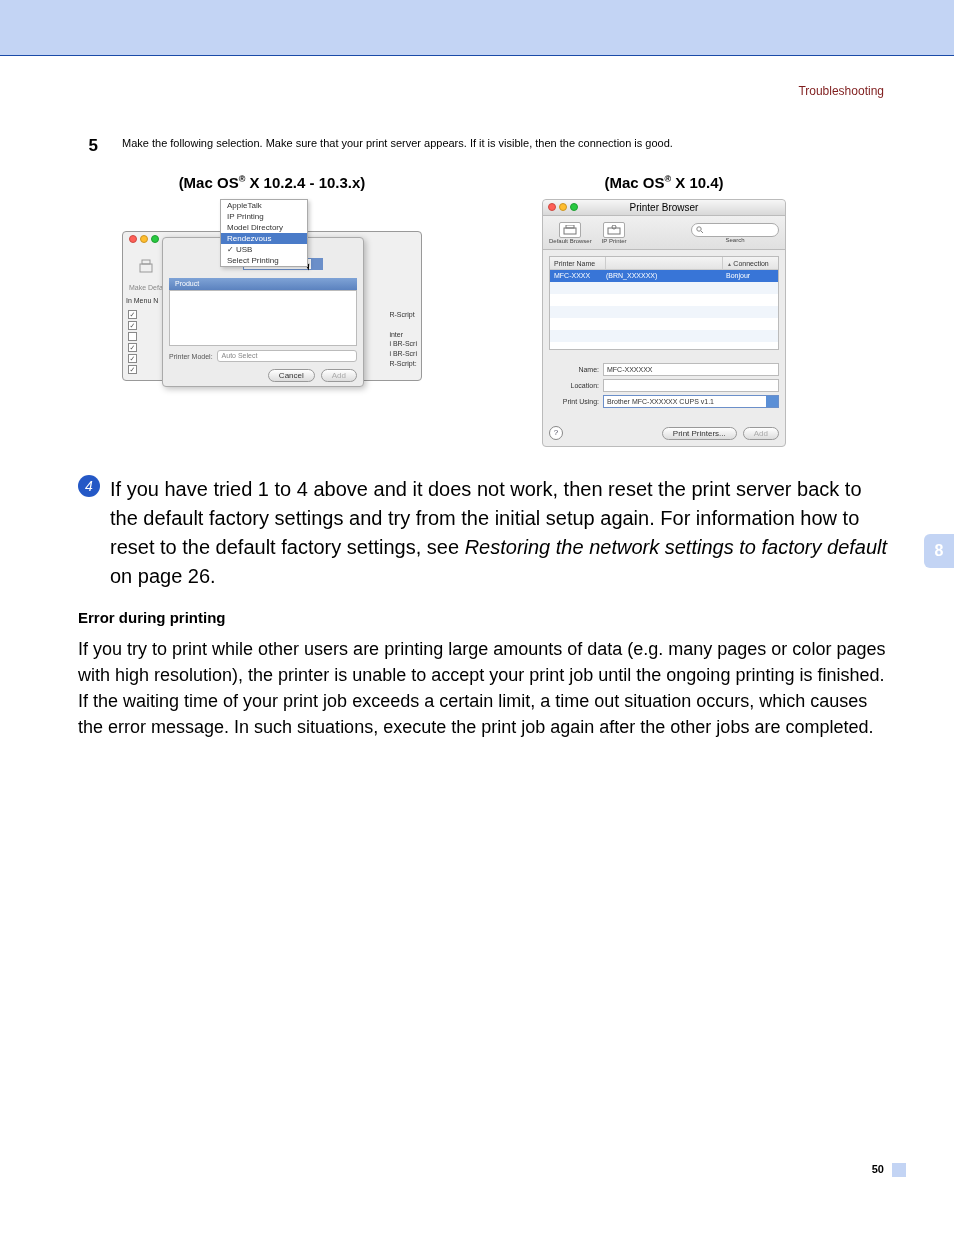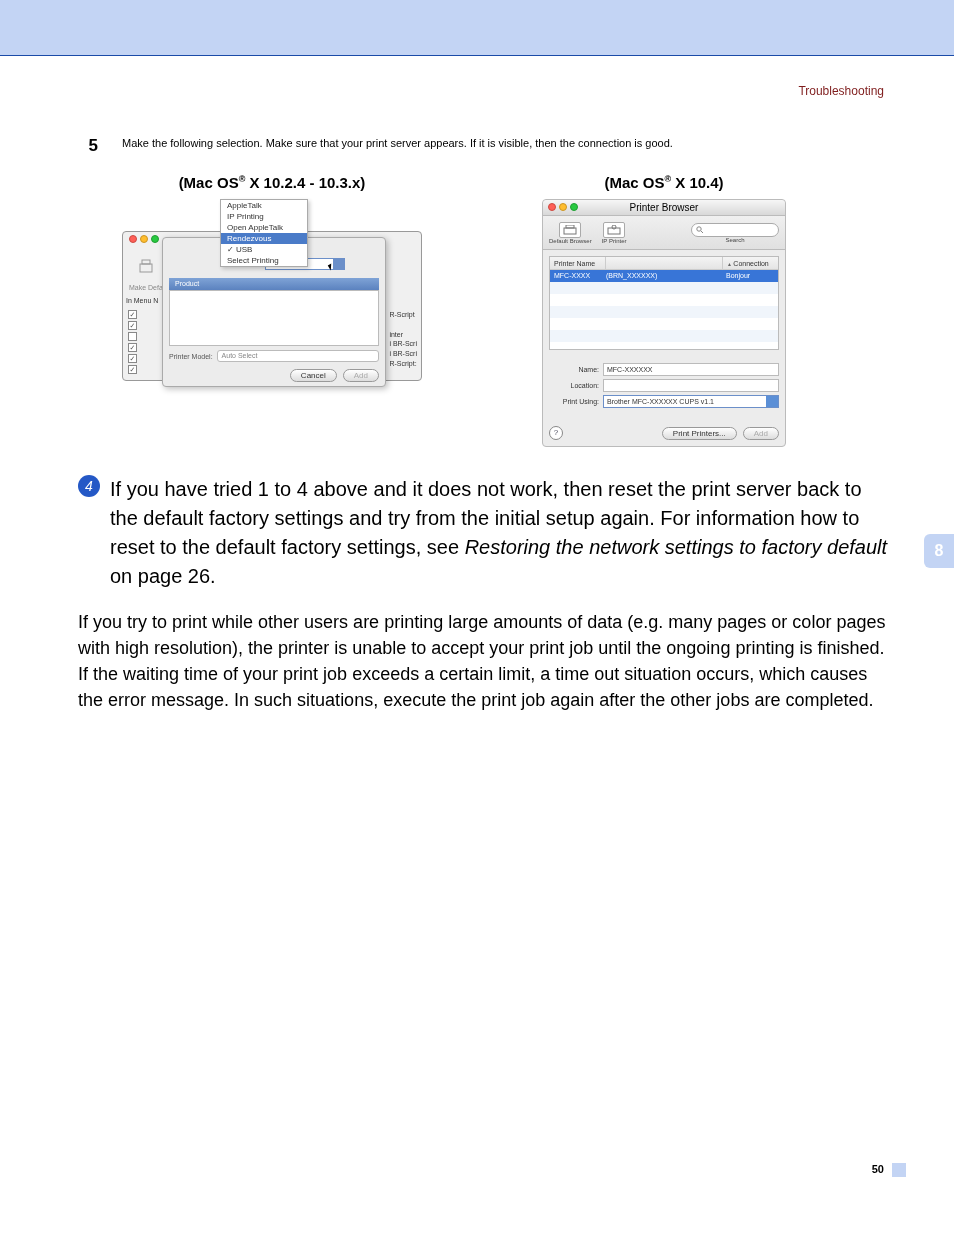--- a/index.html
+++ b/index.html
@@ -77,21 +77,21 @@
     background: #fff;
     border: 1px solid #aaa;
     box-shadow: 2px 2px 4px rgba(0,0,0,0.2);
     font-size: 8px;
   }
   .shot1-menu div { padding: 1px 6px; color: #333; }
   .shot1-menu .sel { background: #4a7bc8; color: #fff; }
   .shot1-dialog {
     position: absolute;
     left: 40px; top: 38px;
-    width: 224px; height: 150px;
+    width: 202px; height: 150px;
     background: #ececec;
     border: 1px solid #aaa;
     border-radius: 4px;
     box-shadow: 2px 2px 6px rgba(0,0,0,0.25);
   }
   .shot1-dialog .ddrop {
     position: absolute; top: 20px; right: 40px;
     width: 80px; height: 12px;
     background: #fff; border: 1px solid #6b8fc9;
     border-right: 12px solid #6b8fc9;
@@ -293,21 +293,21 @@
           </div>
           <div class="btns">
             <span class="aqua-btn">Cancel</span>
             <span class="aqua-btn disabled">Add</span>
           </div>
         </div>
 
         <div class="shot1-menu">
           <div>AppleTalk</div>
           <div>IP Printing</div>
-          <div>Open AppleTalk</div>
+          <div>Model Directory</div>
           <div class="sel">Rendezvous</div>
           <div>✓ USB</div>
           <div>Select Printing</div>
         </div>
       </div>
     </div>
 
     <div class="shot-col">
       <div class="shot-caption">
         <span>(Mac OS</span><sup>®</sup><span> X 10.4)</span>
@@ -392,19 +392,20 @@
 
   </div>
 
   <div class="bullet-row">
     <div class="bullet-circle">4</div>
     <div class="bullet-text">
       <span>If you have tried 1 to 4 above and it does not work, then reset the print server back to the default factory settings and try from the initial setup again. For information how to reset to the default factory settings, see </span><span class="ital">Restoring the network settings to factory default</span><span> on page 26.</span>
     </div>
   </div>
 
+  <div class="subhead">Error during printing</div>
   <div class="para">If you try to print while other users are printing large amounts of data (e.g. many pages or color pages with high resolution), the printer is unable to accept your print job until the ongoing printing is finished. If the waiting time of your print job exceeds a certain limit, a time out situation occurs, which causes the error message. In such situations, execute the print job again after the other jobs are completed.</div>
 
 </div>
 
 <div class="side-tab">8</div>
 <div class="page-num">50</div>
 <div class="page-num-bar"></div>
 
 </body></html>

